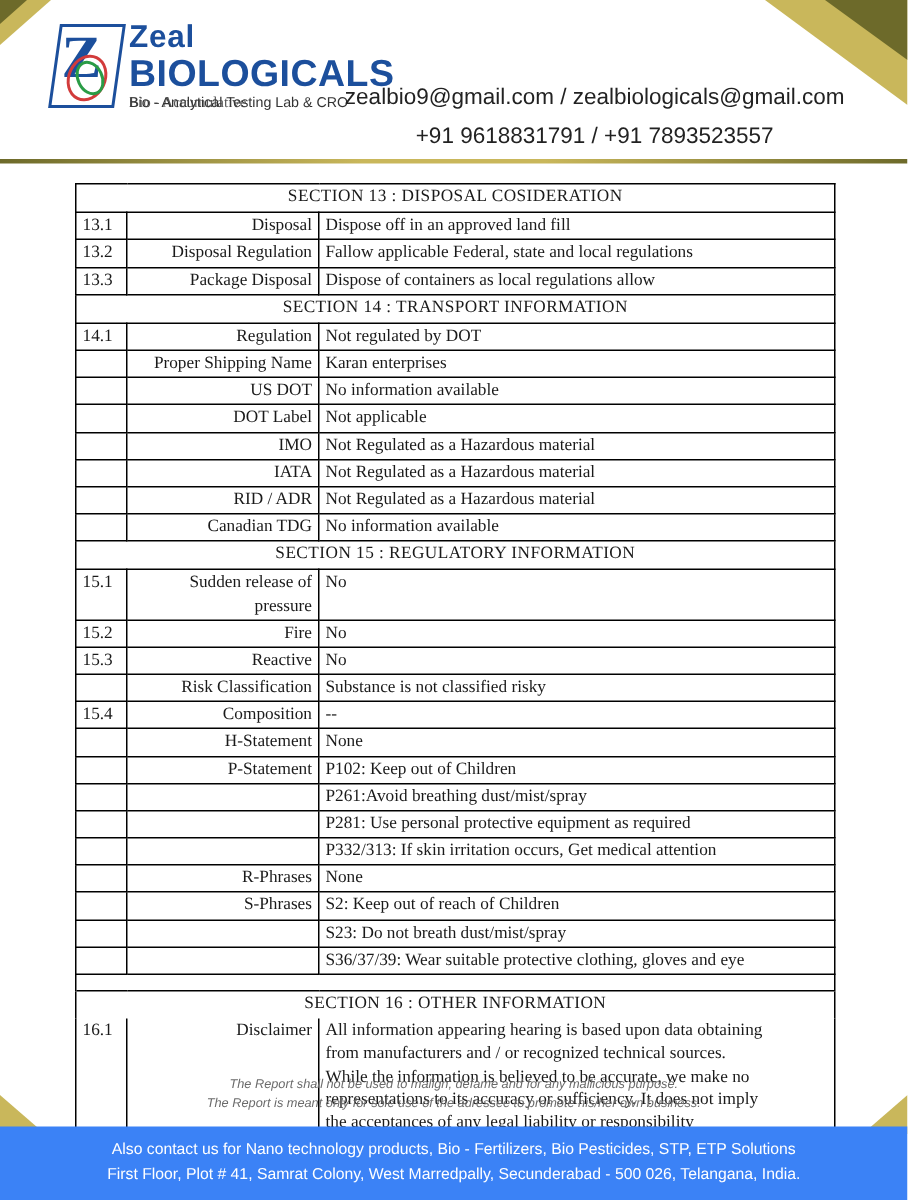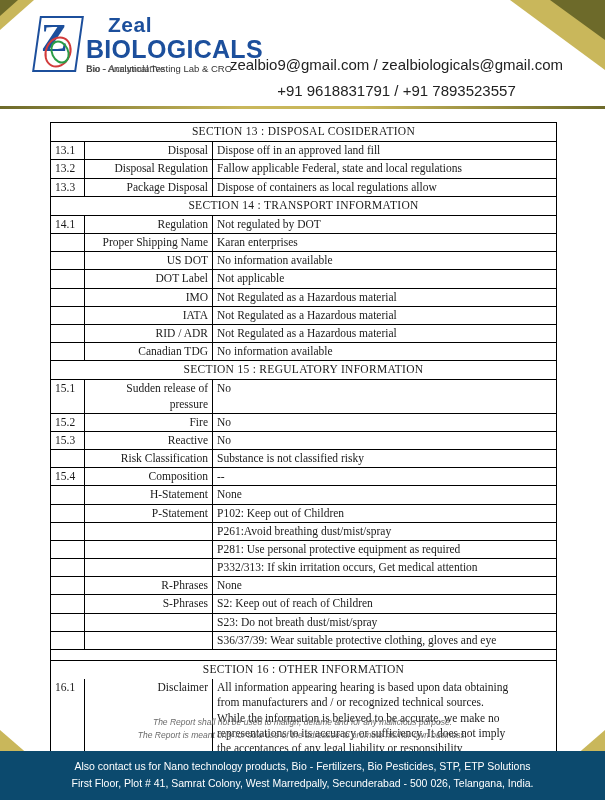--- a/index.html
+++ b/index.html
@@ -102,21 +102,20 @@
     border: 2px solid #2a9c46;
     transform: rotate(-25deg);
   }
   .logo-text .zeal {
     font-family: "Liberation Sans", sans-serif;
     font-size: 21px;
     font-weight: bold;
     color: #1c4f9c;
     letter-spacing: 0.5px;
     line-height: 1.05;
-    margin-left: 22px;
   }
   .logo-text .biologicals {
     font-family: Liberation Sans, sans-serif;
     font-size: 25px;
     font-weight: bold;
     color: #1c4f9c;
     letter-spacing: 0.3px;
     line-height: 1.05;
   }
   .logo-text .tagline {
@@ -198,21 +197,21 @@
     font-family: "Liberation Sans", sans-serif;
     font-size: 8.5px;
     font-style: italic;
     color: #6b6b6b;
     line-height: 1.5;
   }
   .footer-bar {
     position: absolute;
     left: 0; right: 0;
     bottom: 0;
-    background: #0c4a6e;
+    background: #3b82f6;
     color: #fff;
     font-family: "Liberation Sans", sans-serif;
     font-size: 10.5px;
     text-align: center;
     padding: 7px 6px 9px 6px;
     line-height: 1.55;
     box-sizing: border-box;
   }
   .footer-bar .line1 { display: block; }
   .footer-bar .line2 { display: block; }

